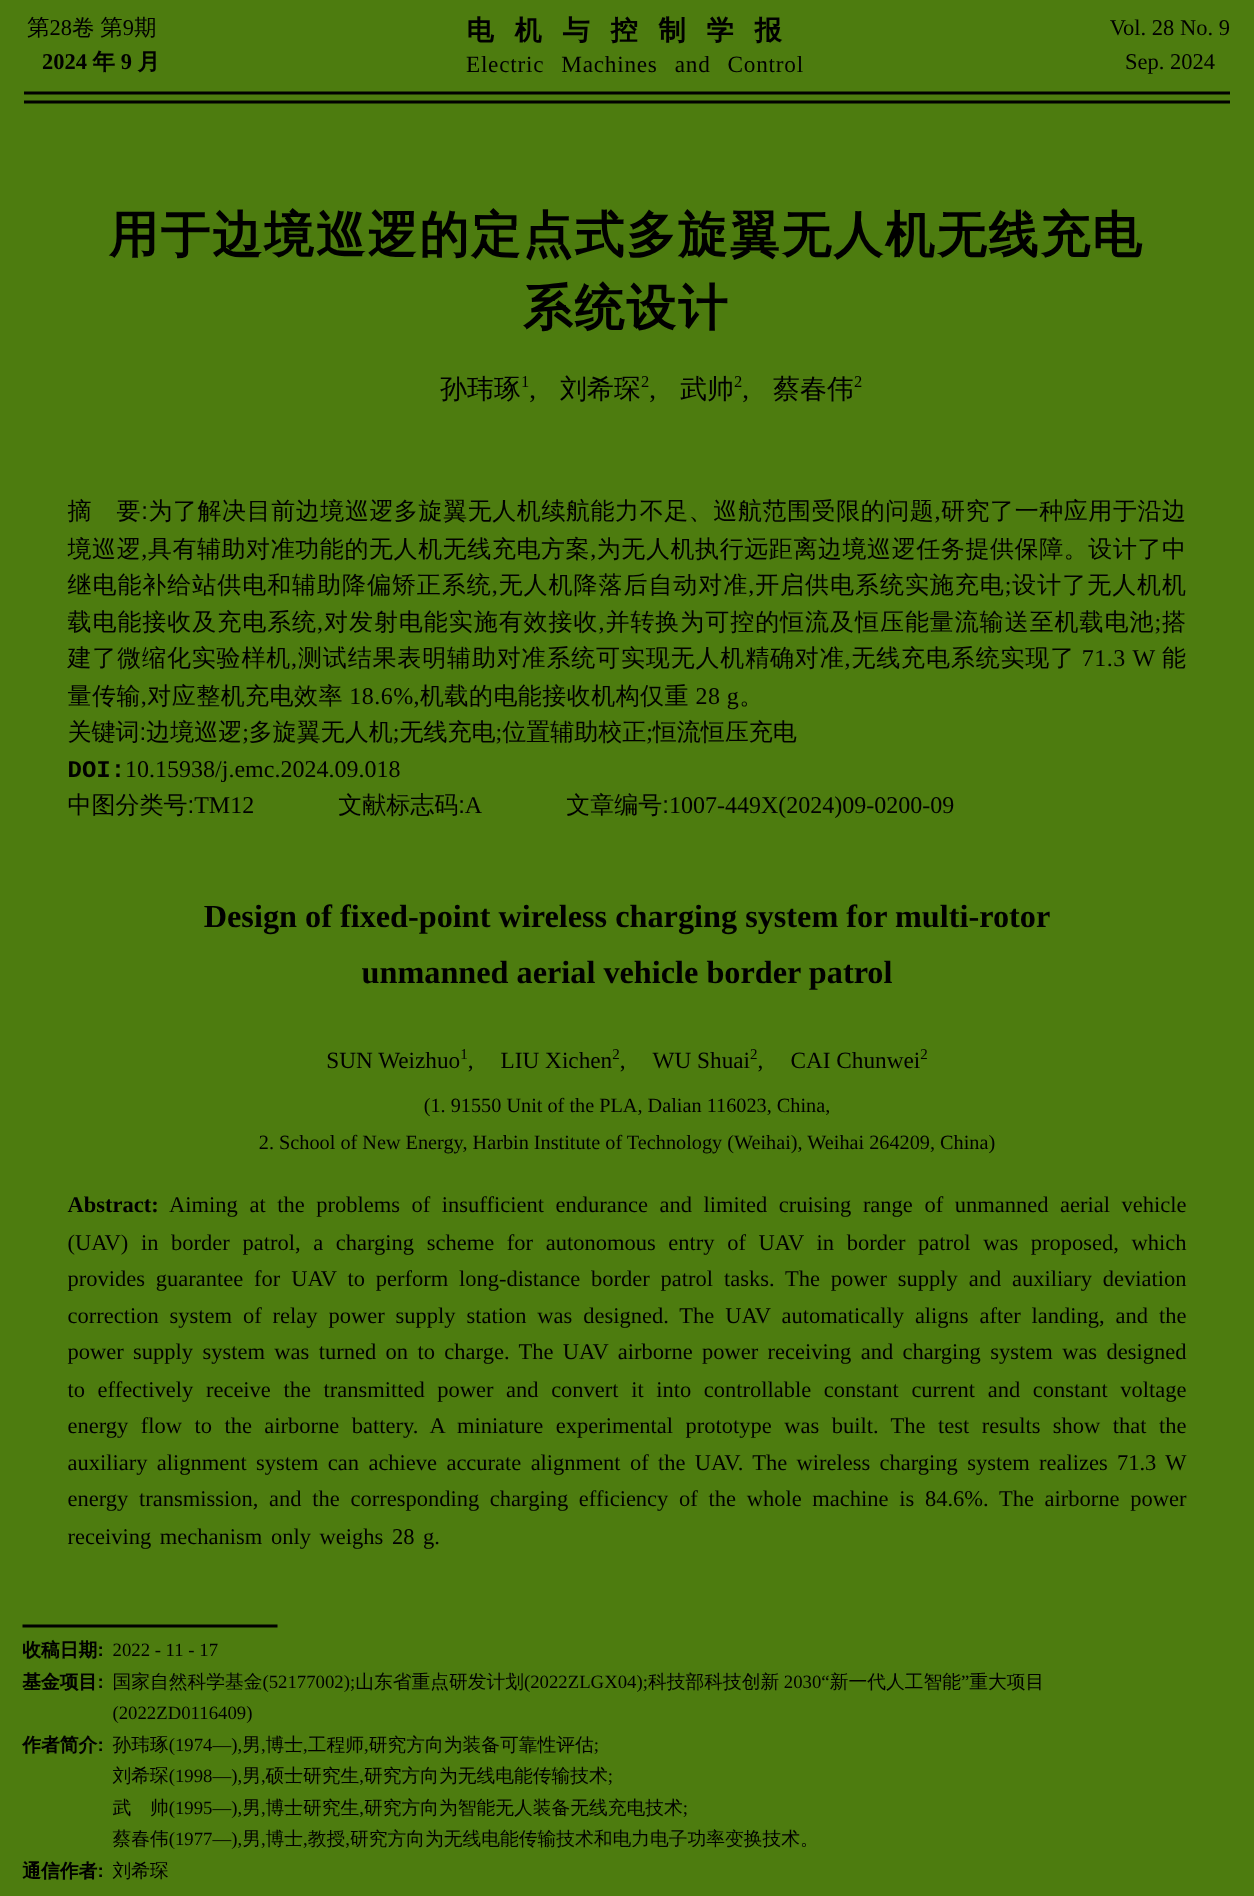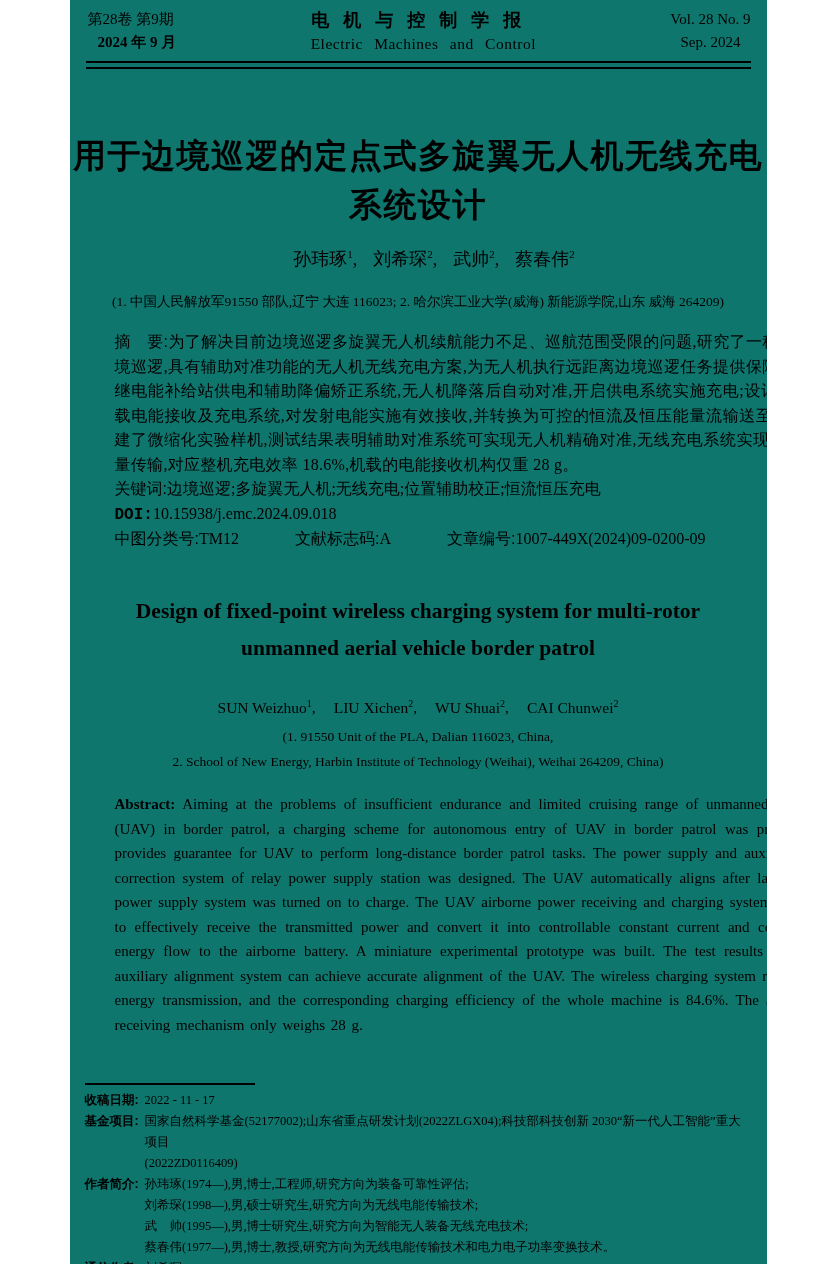--- a/index.html
+++ b/index.html
@@ -1,18 +1,18 @@
 <!DOCTYPE html>
 <html><head>
 <meta charset="utf-8">
 <style>
   html,body { margin:0; padding:0; background:#ffffff; }
   .page {
-    position:relative; width:697px; height:1264px; margin:0 auto;
-    background:#0f766e; color:#000;
+    position:relative; width:836px; height:1264px; margin:0 auto;
+    background:#4d7c0f; color:#000;
     font-family:"Liberation Serif", serif;
     overflow:hidden;
   }
   
   .journal-header { position:absolute; top:8px; left:18px; right:16px; display:flex; justify-content:space-between; align-items:flex-start; }
   .jh-left { font-size:15px; line-height:23px; white-space:nowrap; }
   .jh-left .l2 { padding-left:10px;font-weight:bold; }
   .jh-center { text-align:center; flex:1; }
   .jh-title-cn { font-size:18px; font-weight:bold; letter-spacing:14px; line-height:24px; }
   .jh-title-en { font-size:15.5px; word-spacing:7px; letter-spacing:0.5px; line-height:23px; }
@@ -76,21 +76,20 @@
 
   <div class="cn-title">
     <div>用于边境巡逻的定点式多旋翼无人机无线充电</div>
     <div>系统设计</div>
   </div>
 
   <div class="cn-authors">
     <span><span>孙玮琢</span><sup>1</sup></span><span class="sep">,</span><span><span>刘希琛</span><sup>2</sup></span><span class="sep">,</span><span><span>武帅</span><sup>2</sup></span><span class="sep">,</span><span><span>蔡春伟</span><sup>2</sup></span>
   </div>
 
-  <div class="cn-affil">(1. 中国人民解放军91550 部队,辽宁 大连 116023; 2. 哈尔滨工业大学(威海) 新能源学院,山东 威海 264209)</div>
 
   <div class="cn-block">
     <p><span class="lbl-hei">摘　要:</span><span>为了解决目前边境巡逻多旋翼无人机续航能力不足、巡航范围受限的问题,研究了一种应用于沿边境巡逻,具有辅助对准功能的无人机无线充电方案,为无人机执行远距离边境巡逻任务提供保障。设计了中继电能补给站供电和辅助降偏矫正系统,无人机降落后自动对准,开启供电系统实施充电;设计了无人机机载电能接收及充电系统,对发射电能实施有效接收,并转换为可控的恒流及恒压能量流输送至机载电池;搭建了微缩化实验样机,测试结果表明辅助对准系统可实现无人机精确对准,无线充电系统实现了 71.3 W 能量传输,对应整机充电效率 18.6%,机载的电能接收机构仅重 28 g。</span></p>
     <div class="kw-line"><span class="lbl-hei">关键词:</span><span>边境巡逻;多旋翼无人机;无线充电;位置辅助校正;恒流恒压充电</span></div>
     <div class="doi-line"><span class="lbl-serif">DOI:</span><span>10.15938/j.emc.2024.09.018</span></div>
     <div class="clc-line">
       <span class="pair"><span class="lbl-hei">中图分类号:</span><span>TM12</span></span><span class="pair"><span class="lbl-hei">文献标志码:</span><span>A</span></span><span class="pair"><span class="lbl-hei">文章编号:</span><span>1007-449X(2024)09-0200-09</span></span>
     </div>
   </div>
 

